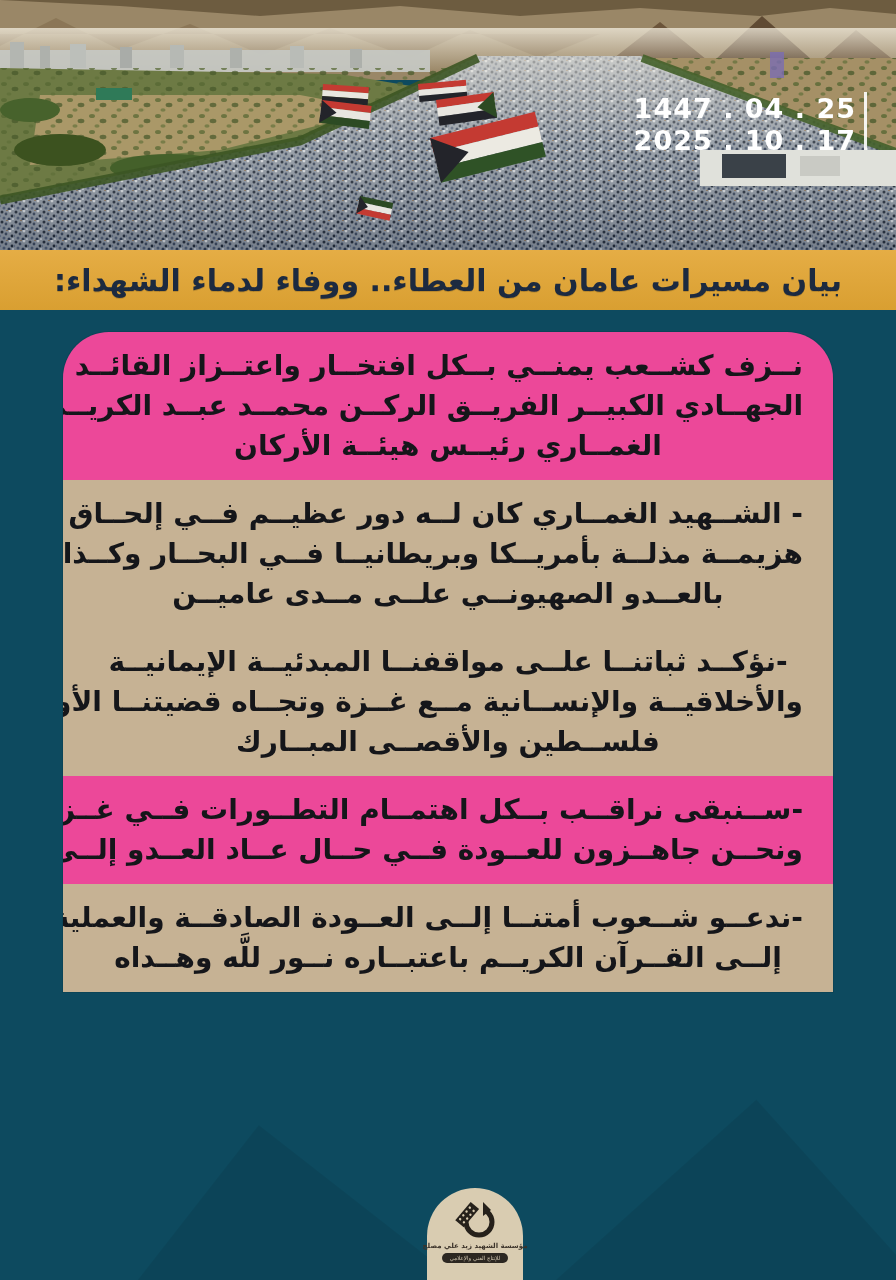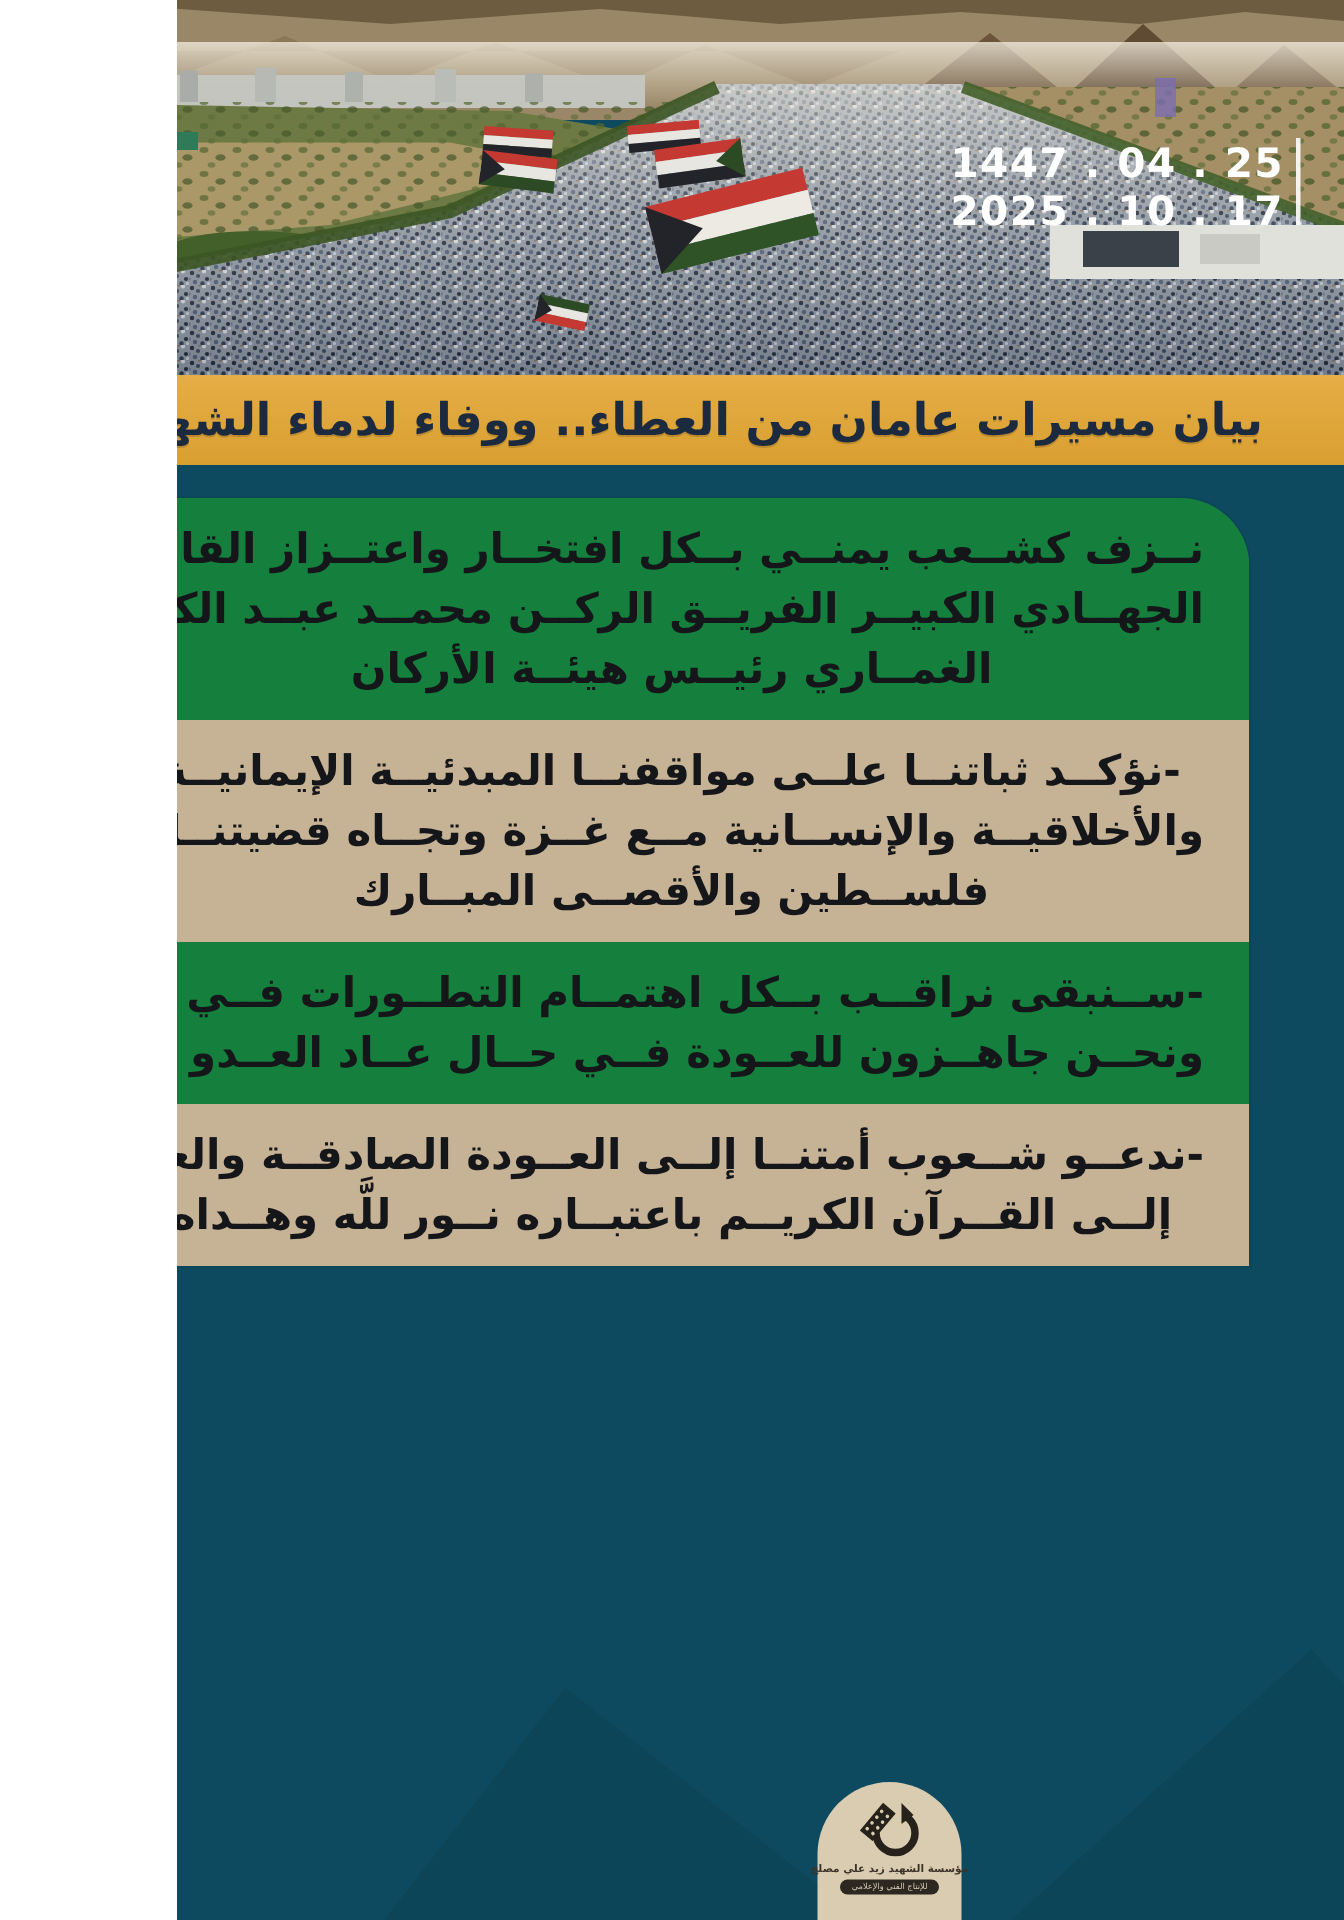--- a/index.html
+++ b/index.html
@@ -1,18 +1,18 @@
 <!DOCTYPE html>
 <html lang="ar" dir="rtl"><head>
 <meta charset="utf-8">
 <style>
   html,body{margin:0;padding:0;}
   .page{
     position:relative;
-    width:778px;height:1280px;
+    width:896px;height:1280px;
     overflow:hidden;
     background:#0d4a5f;
     font-family:"DejaVu Sans",sans-serif;
     direction:rtl;
   }
   
   .photo{position:relative;width:896px;height:250px;overflow:hidden;direction:ltr;}
   .photo svg{display:block;}
   
   .banner{
@@ -30,21 +30,21 @@
   
   .content{position:relative;width:896px;height:970px;}
   .panel{
     position:absolute;top:22px;left:63px;
     width:770px;
     border-radius:46px 46px 0 0;
     overflow:hidden;
     box-shadow:0 0 0 1px rgba(0,0,0,.08);
   }
   .block{padding:14px 30px;}
-  .block.cream{background:#15803d;}
+  .block.cream{background:#ec4899;}
   .block.tan{background:#c6b294;}
   .line{
     font-size:28px;line-height:40px;font-weight:700;
     color:#15161a;text-align:center;white-space:nowrap;
   }
   
   .footer{position:absolute;left:0;bottom:0;width:896px;height:100px;margin-left:27px;}
   .fw{position:absolute;background:rgba(0,0,0,.07);}
   .fw1{width:300px;height:260px;left:120px;top:10px;transform:rotate(38deg);}
   .fw2{width:340px;height:260px;left:520px;top:0;transform:rotate(-42deg);}
@@ -191,20 +191,25 @@
 
   <div class="content">
     <div class="panel">
 
       <div class="block cream">
         <div class="line">نــزف كشــعب يمنــي بــكل افتخــار واعتــزاز القائــد</div>
         <div class="line">الجهــادي الكبيــر الفريــق الركــن محمــد عبــد الكريــم</div>
         <div class="line">الغمــاري رئيــس هيئــة الأركان</div>
       </div>
 
+      <div class="block tan">
+        <div class="line">- الشــهيد الغمــاري كان لــه دور عظيــم فــي إلحــاق</div>
+        <div class="line">هزيمــة مذلــة بأمريــكا وبريطانيــا فــي البحــار وكــذا</div>
+        <div class="line">بالعــدو الصهيونــي علــى مــدى عاميــن</div>
+      </div>
 
 
       <div class="block tan">
         <div class="line">-نؤكــد ثباتنــا علــى مواقفنــا المبدئيــة الإيمانيــة</div>
         <div class="line">والأخلاقيــة والإنســانية مــع غــزة وتجــاه قضيتنــا الأولــى</div>
         <div class="line">فلســطين والأقصــى المبــارك</div>
       </div>
 
       <div class="block cream">
         <div class="line">-ســنبقى نراقــب بــكل اهتمــام التطــورات فــي غــزة،</div>

